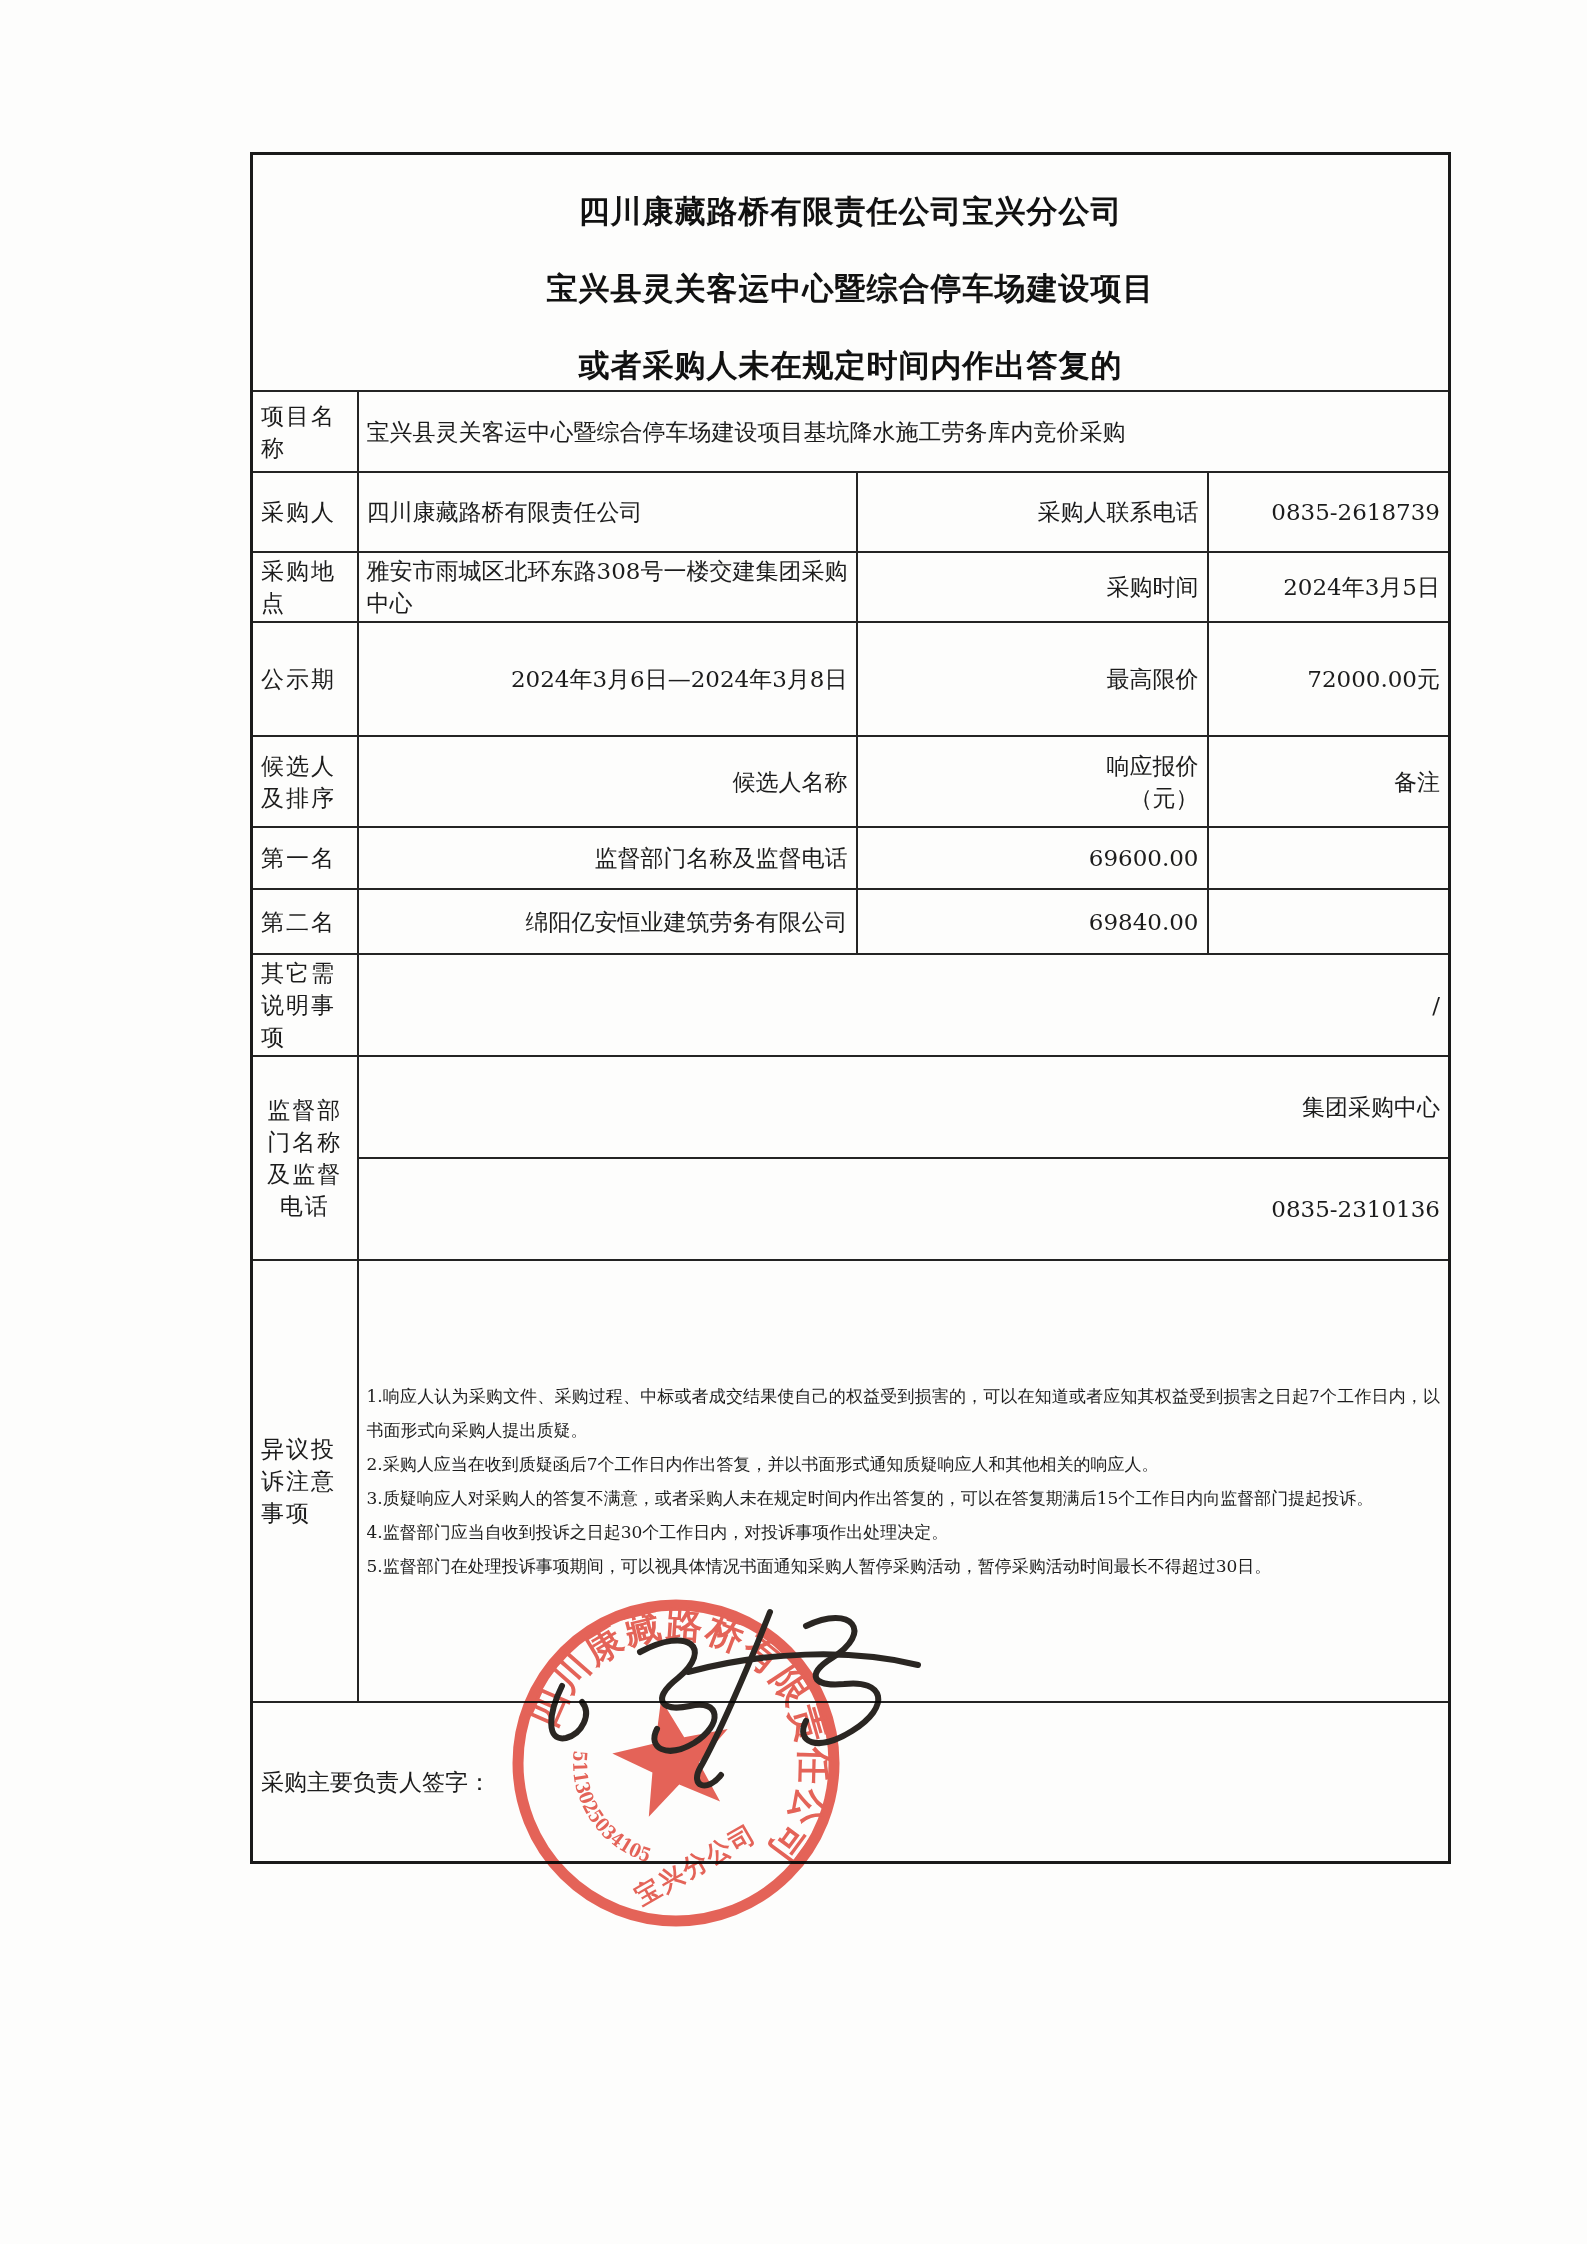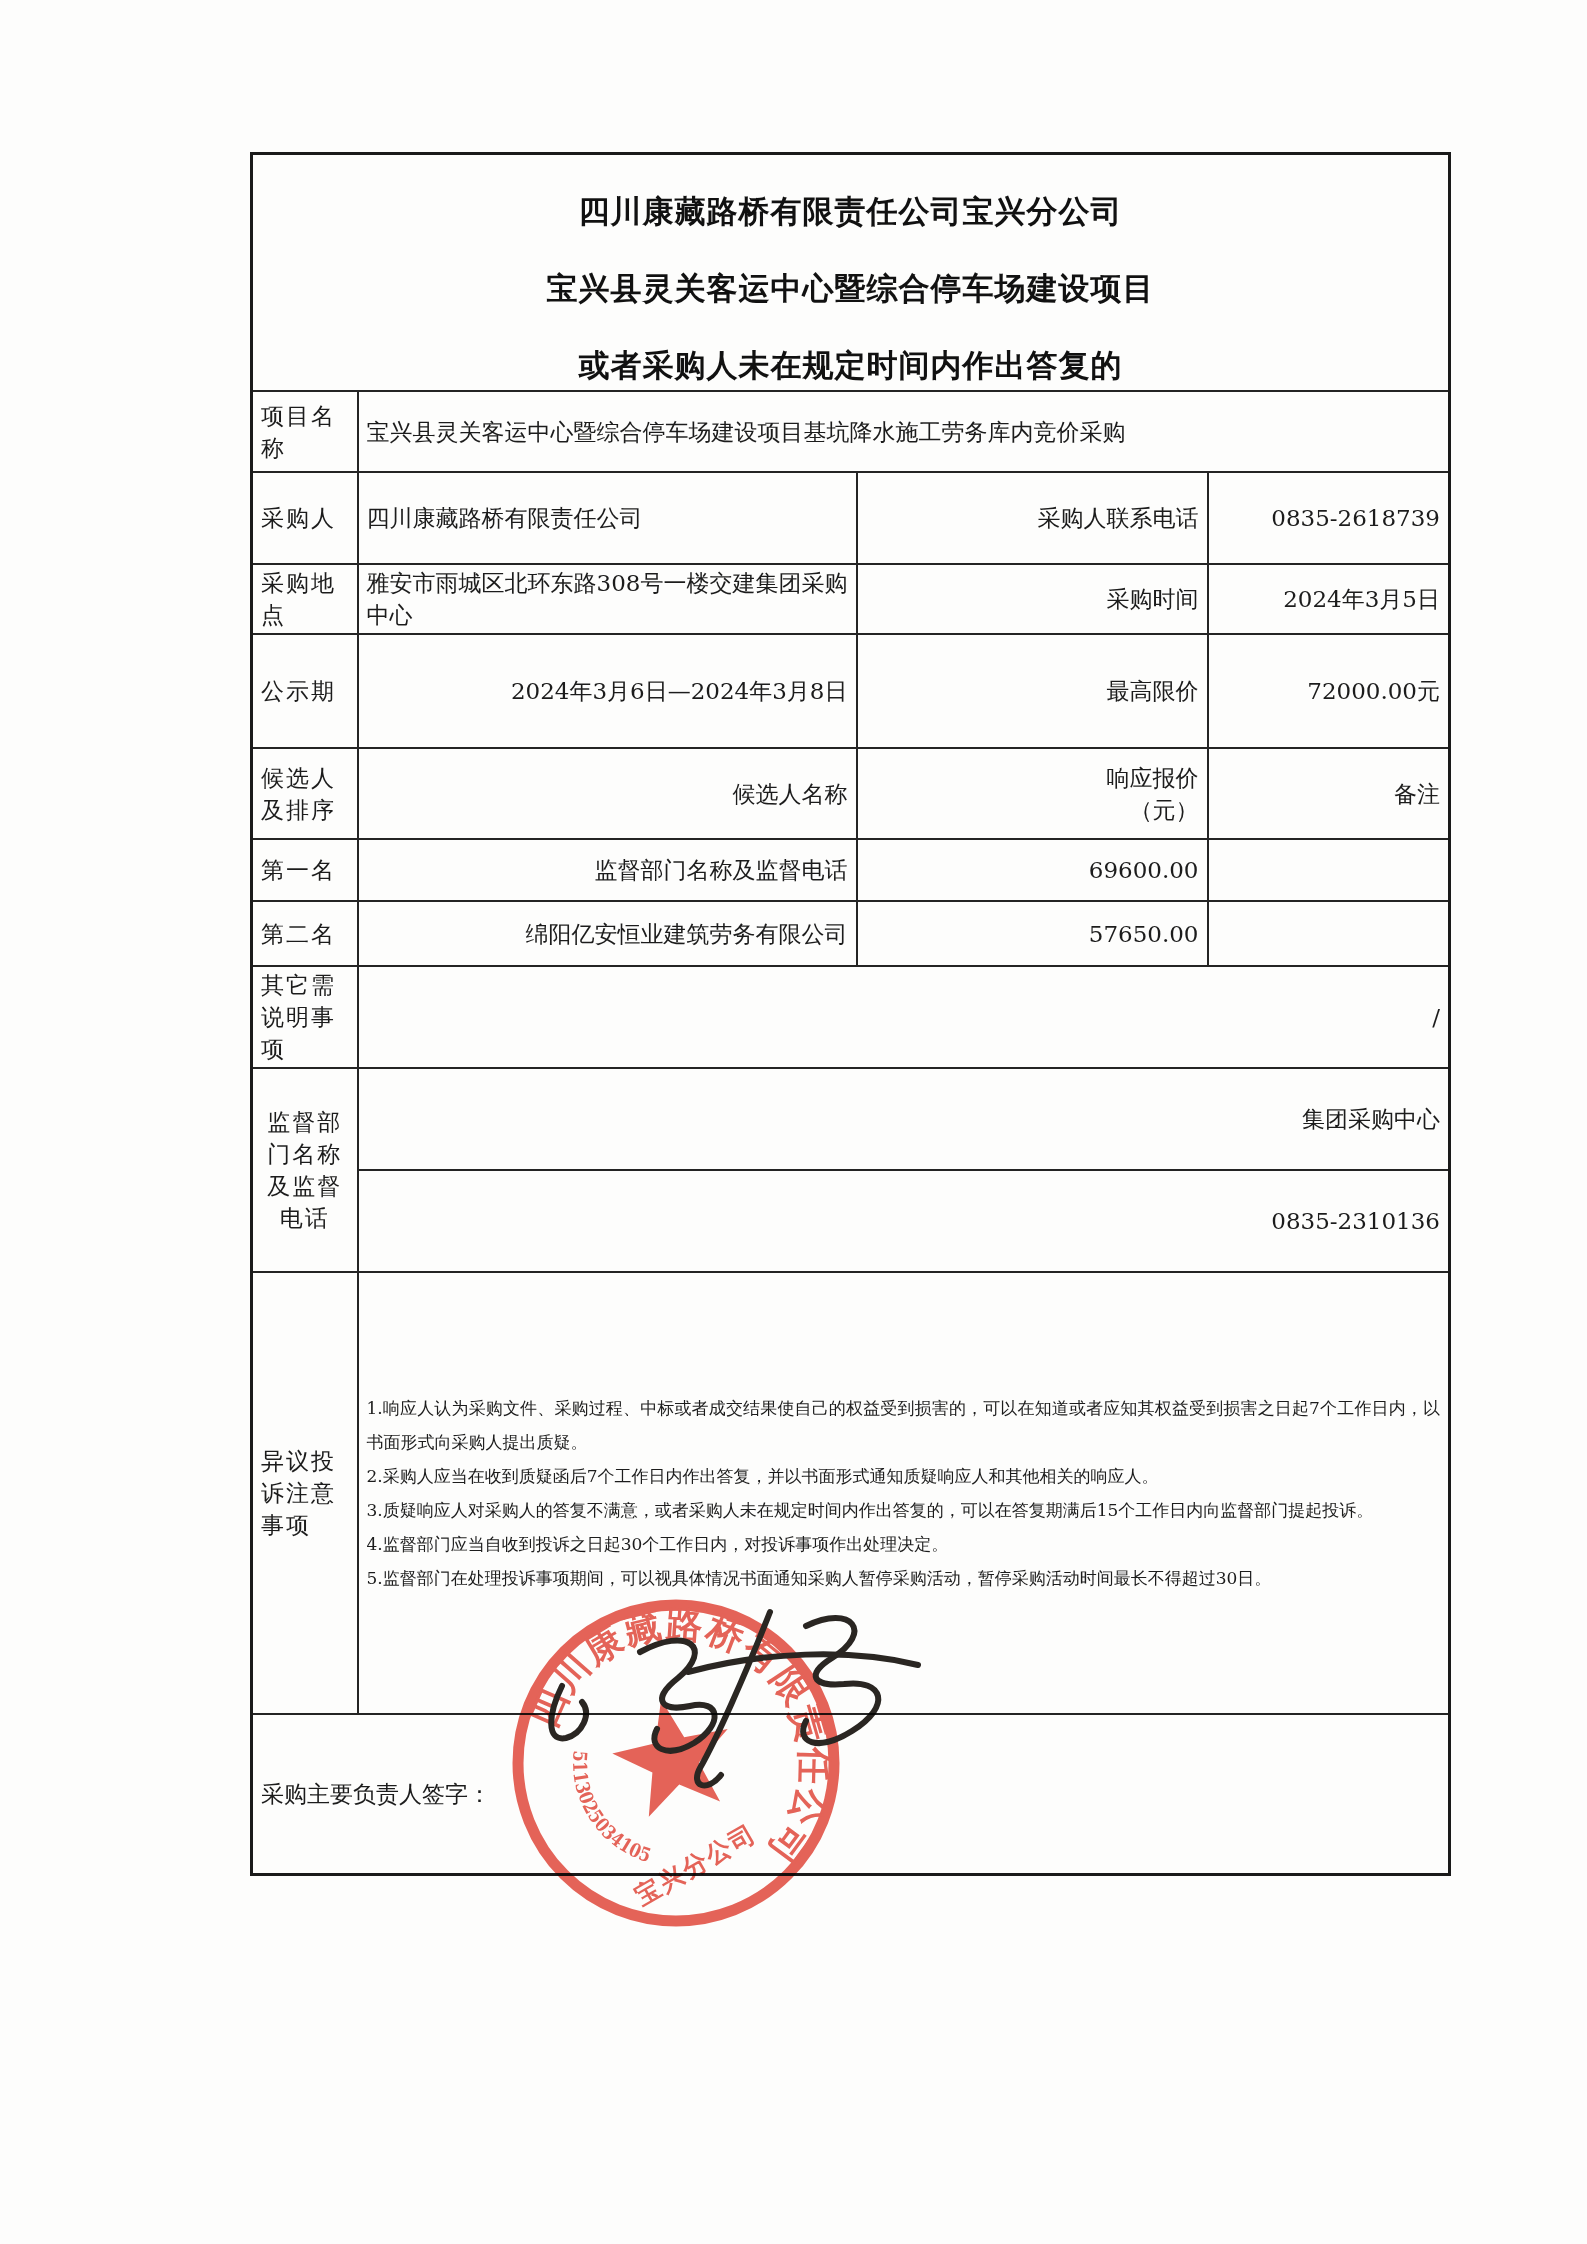--- a/index.html
+++ b/index.html
@@ -21,21 +21,21 @@
     border:2px solid #242424;
     font-size:23px;
     padding:2px 8px;
     vertical-align:middle;
     word-break:break-all;
     line-height:32px;
   }
   col.c1{width:106px;} col.c2{width:499px;} col.c3{width:351px;} col.c4{width:242px;}
   tr.r-title{height:201px;}
   tr.r-pname{height:81px;}
-  tr.r-buyer{height:92px;}
+  tr.r-buyer{height:80px;}
   tr.r-loc{height:56px;}
   tr.r-pub{height:114px;}
   tr.r-candhead{height:91px;}
   tr.r-first{height:62px;}
   tr.r-second{height:65px;}
   tr.r-other{height:98px;}
   tr.r-sup1{height:102px;}
   tr.r-sup2{height:102px;}
   tr.r-objection{height:442px;}
   tr.r-sign{height:160px;}
@@ -125,21 +125,21 @@
     <tr class="r-first">
       <td class="lbl">第一名</td>
       <td class="c">监督部门名称及监督电话</td>
       <td class="c">69600.00</td>
       <td class="c"></td>
     </tr>
 
     <tr class="r-second">
       <td class="lbl">第二名</td>
       <td class="c">绵阳亿安恒业建筑劳务有限公司</td>
-      <td class="c">57650.00</td>
+      <td class="c">69840.00</td>
       <td class="c"></td>
     </tr>
 
     <tr class="r-other">
       <td class="lbl">其它需说明事项</td>
       <td colspan="3" class="c">/</td>
     </tr>
 
     <tr class="r-sup1">
       <td rowspan="2" class="lbl lbl-center">监督部门名称及监督电话</td>

